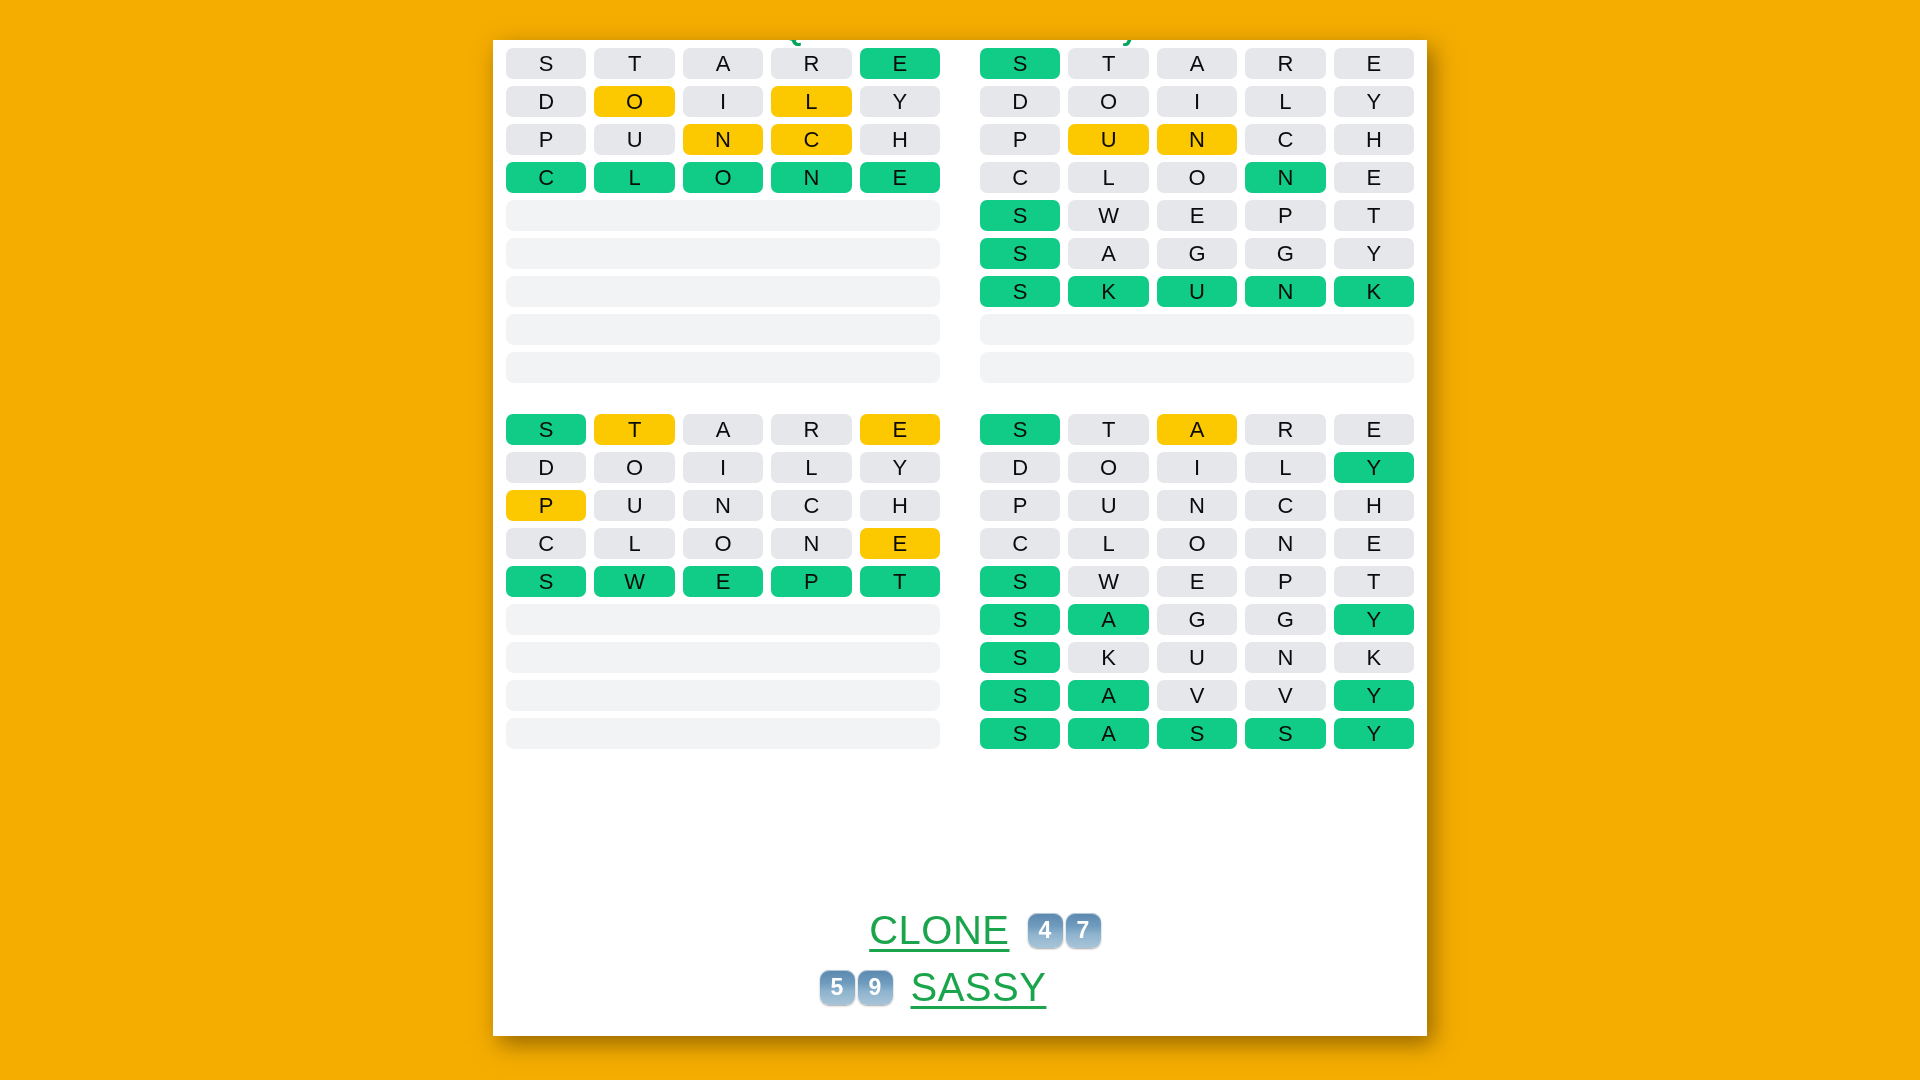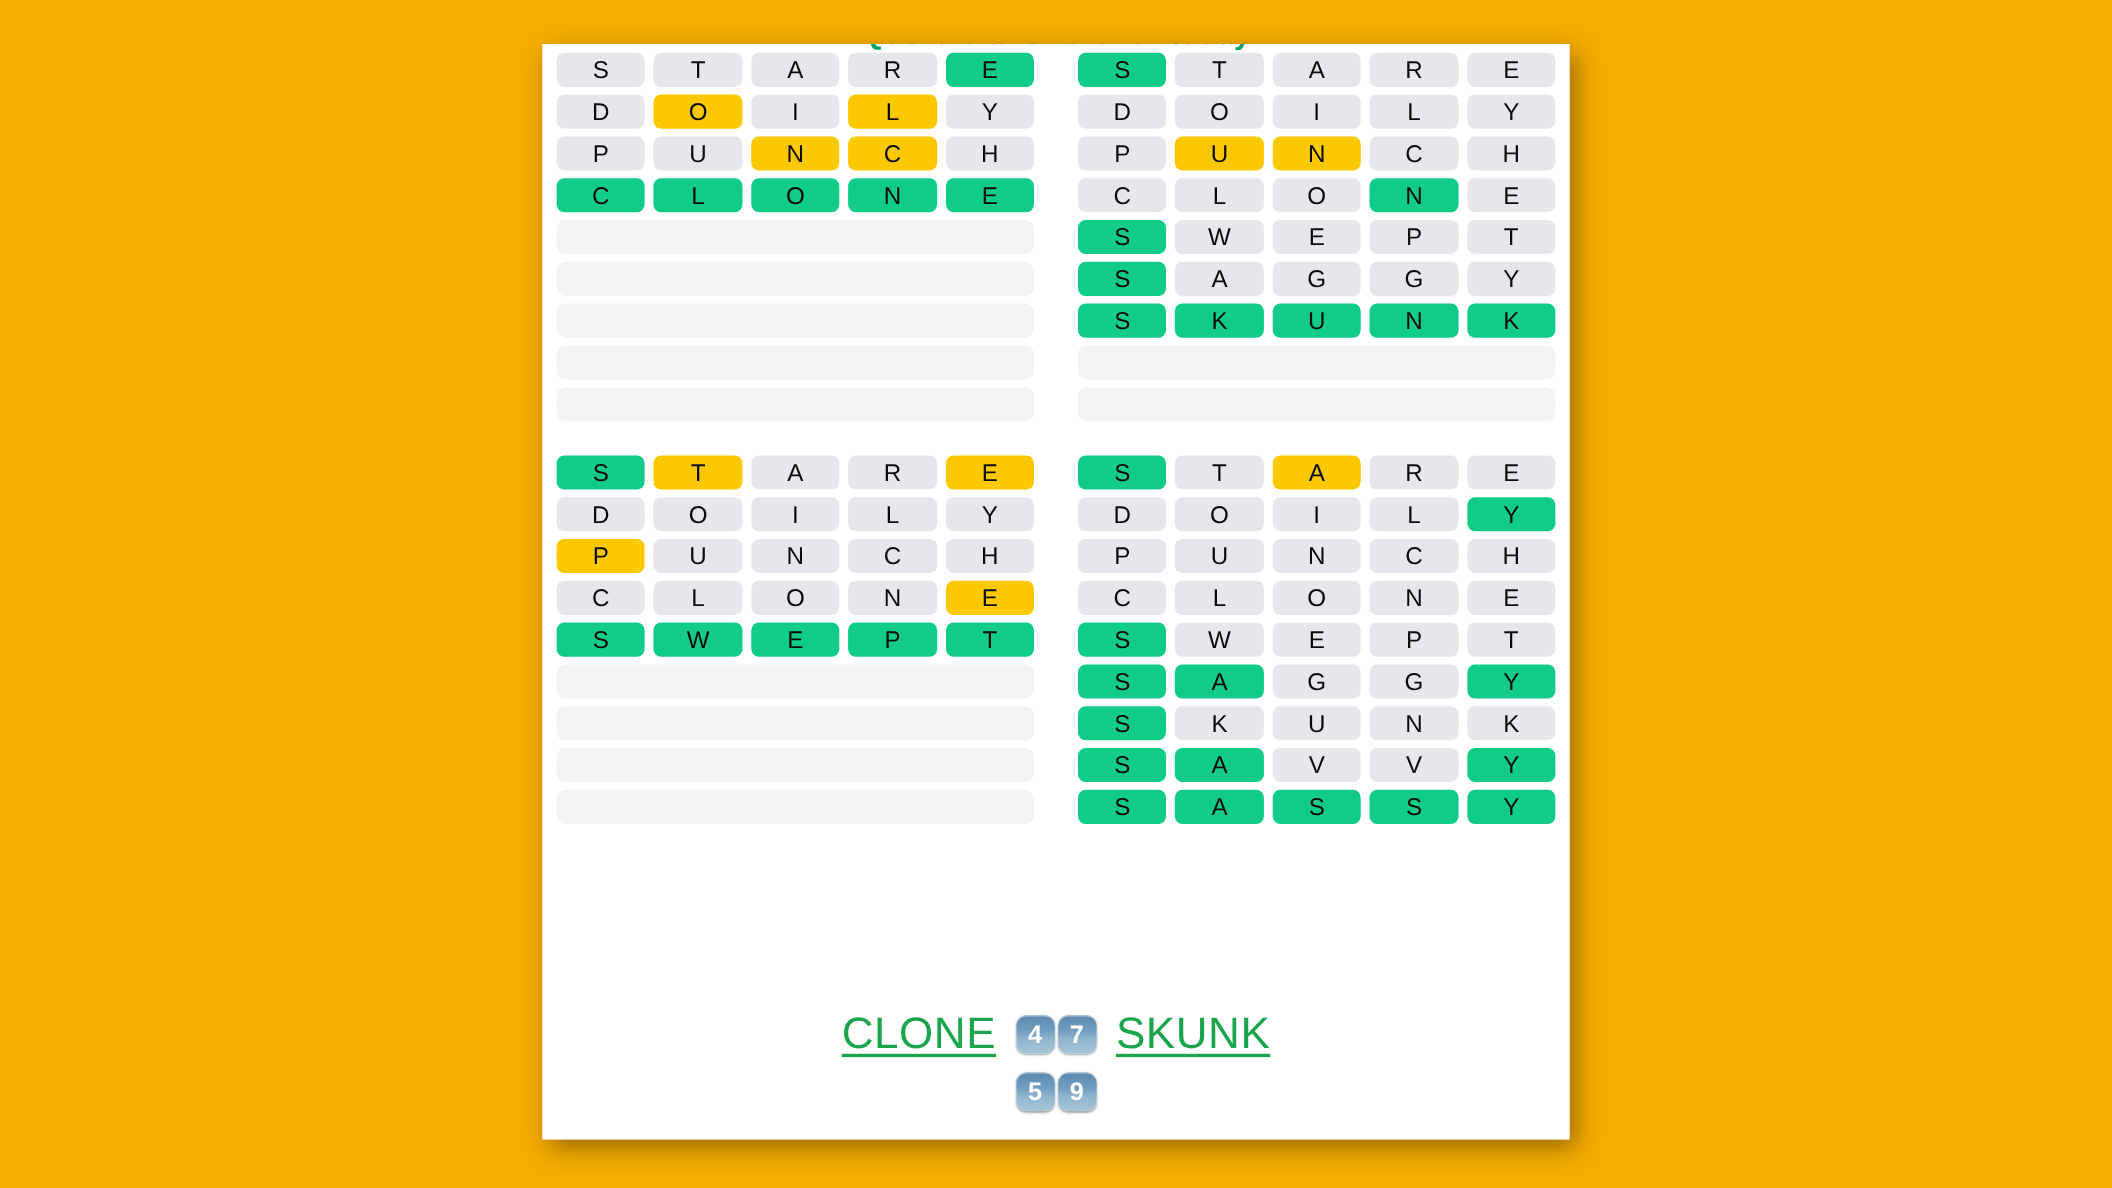--- a/index.html
+++ b/index.html
@@ -350,23 +350,23 @@
       </div>
     </div>
 
   <div id="answers">
       <div class="answer-line">
         <a class="answer-word left">CLONE</a>
         <div class="badges">
           <div class="badge">4</div>
           <div class="badge">7</div>
         </div>
-        <a class="answer-word right">SKUNK</a>
       </div>
       <div class="answer-line">
         <div class="badges">
           <div class="badge">5</div>
           <div class="badge">9</div>
         </div>
+        <a class="answer-word right">SASSY</a>
       </div>
     </div>
 
 </div>
 
 </body></html>

